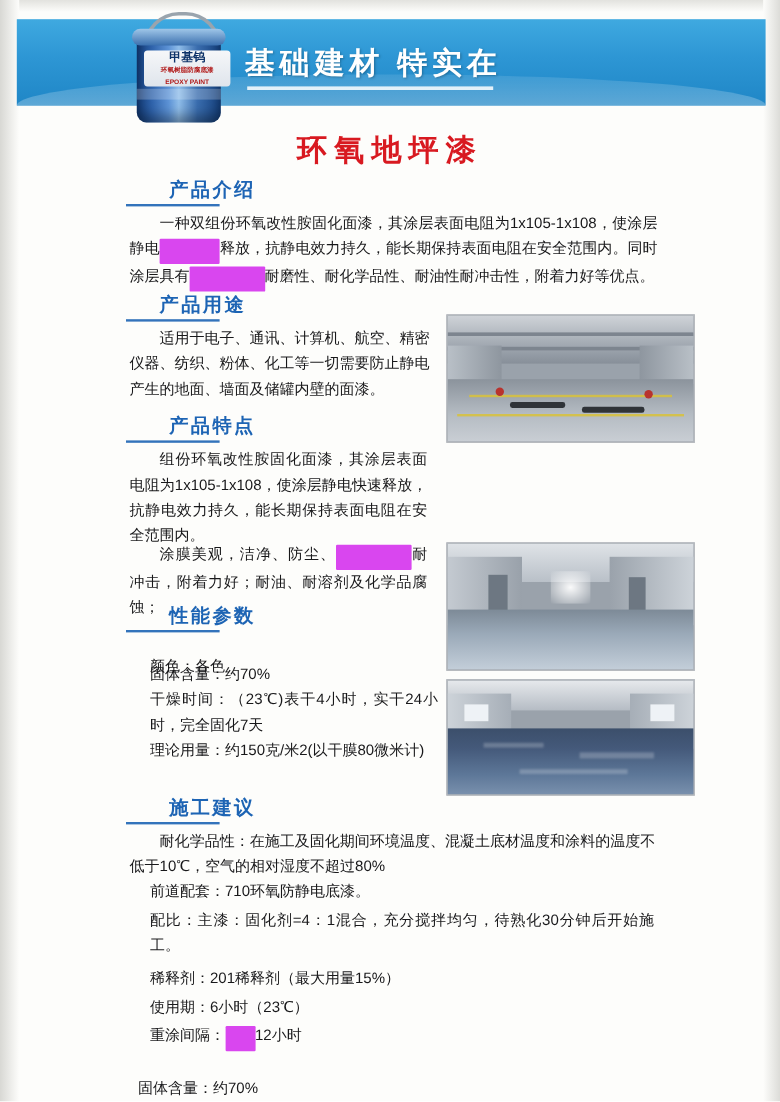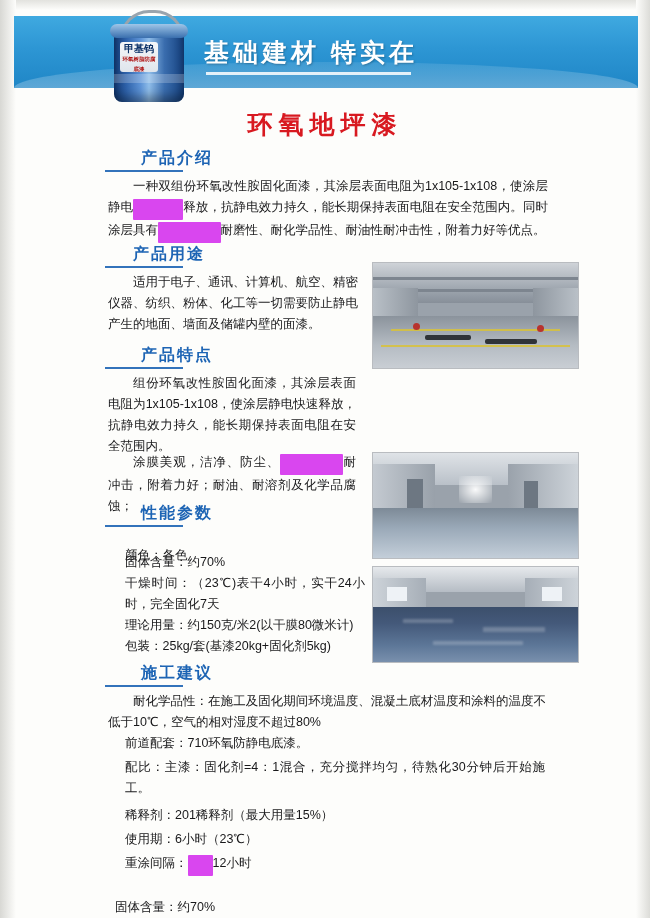--- a/index.html
+++ b/index.html
@@ -119,21 +119,21 @@
     height: 26px;
     border: 3px solid #9aa4ad;
     border-bottom: none;
     border-radius: 30px 30px 0 0;
     background: transparent;
   }
   .bucket-label {
     position: absolute;
     left: 12px;
     top: 34px;
-    width: 38px;
+    width: 72px;
     height: 30px;
     background: linear-gradient(to bottom, #f6f7f9, #dfe5ec);
     border-radius: 3px;
     text-align: center;
     font-size: 9px;
     line-height: 10px;
     color: #123b78;
     font-weight: bold;
     padding-top: 2px;
     box-sizing: border-box;
@@ -365,21 +365,20 @@
     <div class="p-floor"></div>
     <div class="p-glow"></div>
   </div>
 
   <div class="sec-head" style="left:105px; top:503px;">性能参数</div>
   <div class="sec-head-underline" style="left:105px; top:525px; width:78px;"></div>
   <div class="para" style="left:125px; top:545px; width:230px;">颜色：各色</div>
   <div class="para" style="left:125px; top:552px; width:230px;">固体含量：约70%</div>
   <div class="para" style="left:125px; top:573px; width:240px;">干燥时间：（23℃)表干4小时，实干24小时，完全固化7天</div>
   <div class="para" style="left:125px; top:615px; width:250px;">理论用量：约150克/米2(以干膜80微米计)</div>
-  <div class="para" style="left:125px; top:636px; width:250px;">包装：25kg/套(基漆20kg+固化剂5kg)</div>
 
   <div class="photo" id="photo3" style="left:372px; top:566px; width:205px; height:95px;">
     <div class="p-ceiling"></div>
     <div class="p-wallL"></div>
     <div class="p-wallR"></div>
     <div class="p-win" style="left:14px; top:20px; width:20px; height:14px;"></div>
     <div class="p-win" style="right:16px; top:20px; width:20px; height:14px;"></div>
     <div class="p-floor"></div>
     <div class="p-reflect" style="left:30px; top:52px; width:50px; height:4px;"></div>
     <div class="p-reflect" style="left:110px; top:60px; width:62px; height:5px;"></div>

